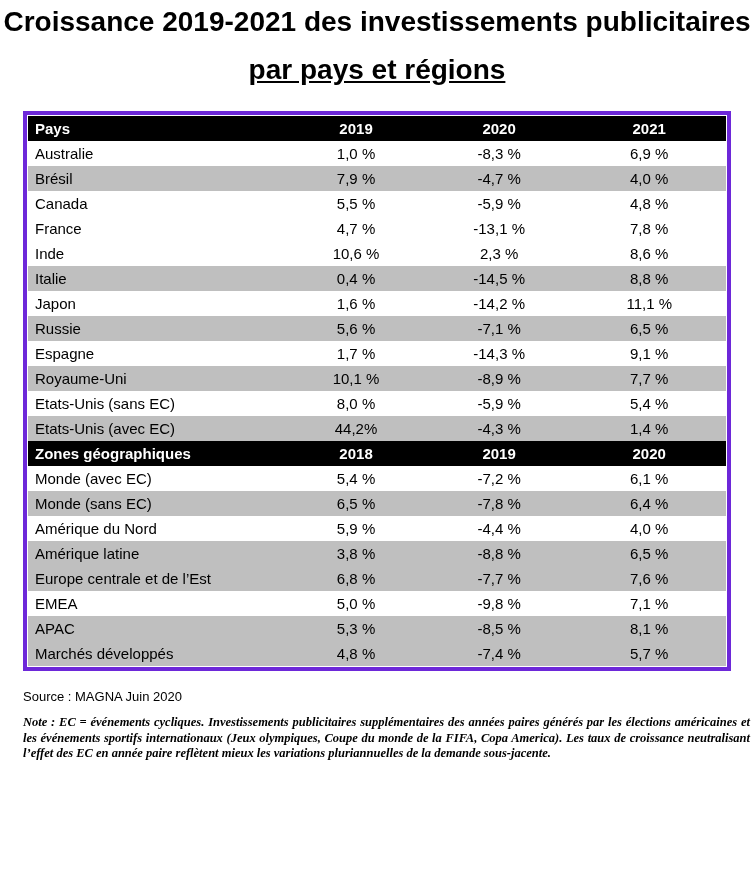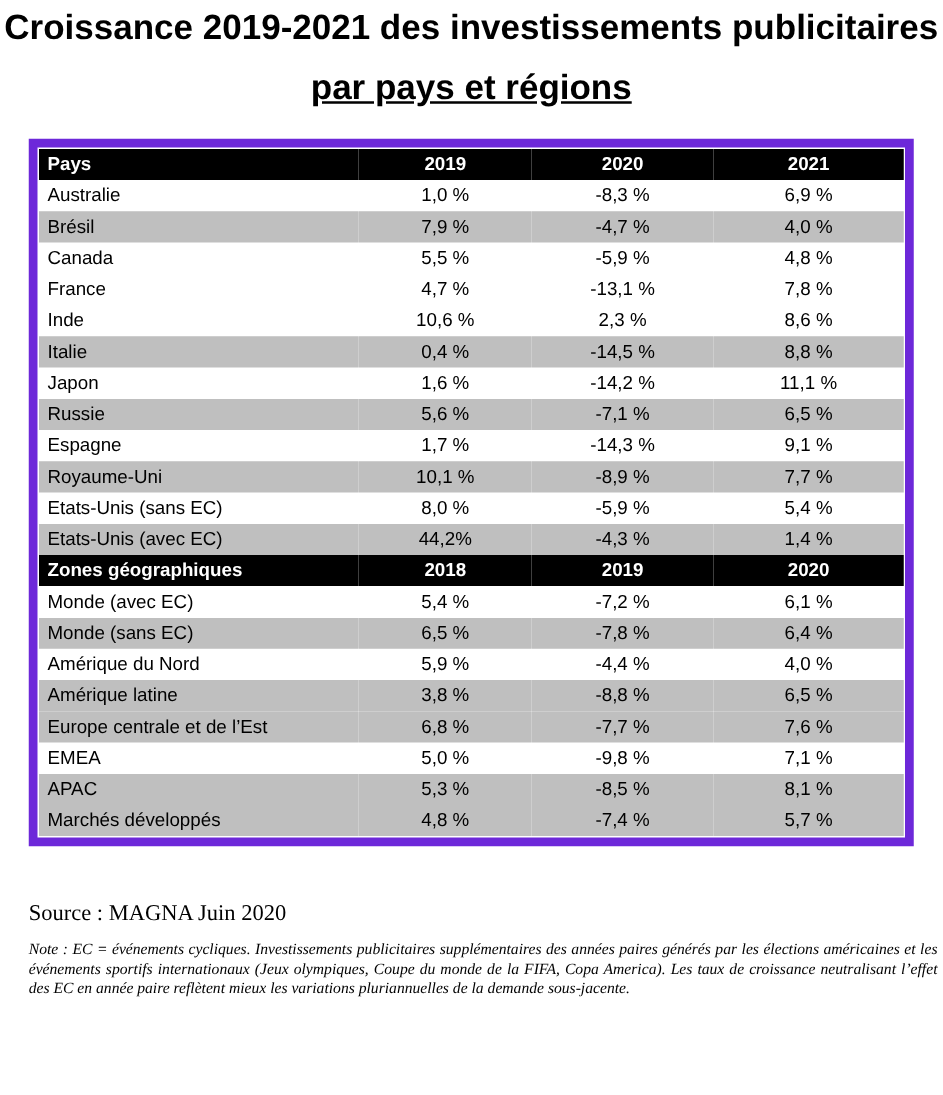--- a/index.html
+++ b/index.html
@@ -17,39 +17,39 @@
   }
   .page{position:relative;width:754px;height:876px;overflow:hidden;background:#fff;}
   .title-line{
     text-align:center;font-weight:bold;font-size:28px;line-height:26px;
     font-family:"Liberation Sans", sans-serif;color:#000;
   }
   .title-line.first{padding-top:9px;}
   .title-line.second{margin-top:22px;text-decoration:underline;}
   .table-wrap{
     margin:28px 0 0 23px;width:708px;
-    border:7px solid #6d28d9;padding:1px;background:#fff;
+    border:4px solid #6d28d9;padding:1px;background:#fff;
   }
   table{border-collapse:collapse;width:100%;table-layout:fixed;}
   th,td{
     padding:0;vertical-align:middle;font-size:15px;height:25px;
     white-space:nowrap;overflow:hidden;
   }
   th{background:var(--header-bg);color:var(--header-text);font-weight:bold;height:25px;}
   .label{text-align:left;padding-left:7px;}
   .num{text-align:center;}
   tr.alt td{background:var(--row-alt);}
   .source{
-    margin:43px 0 0 23px;font-size:18px;color:#000;
-    font-family:Liberation Serif, serif;
+    margin:18px 0 0 23px;font-size:13px;color:#000;
+    font-family:Liberation Sans, sans-serif;
   }
   .note{
     margin:11px 4px 0 23px;
     font-family:"Liberation Serif", serif;
-    font-weight:normal;font-style:italic;
+    font-weight:bold;font-style:italic;
     font-size:12.5px;line-height:15.5px;
     text-align:justify;color:#000;
   }
 </style>
 </head>
 <body>
 
 <div class="page">
 
   <div class="title-line first">Croissance 2019-2021 des investissements publicitaires</div>

